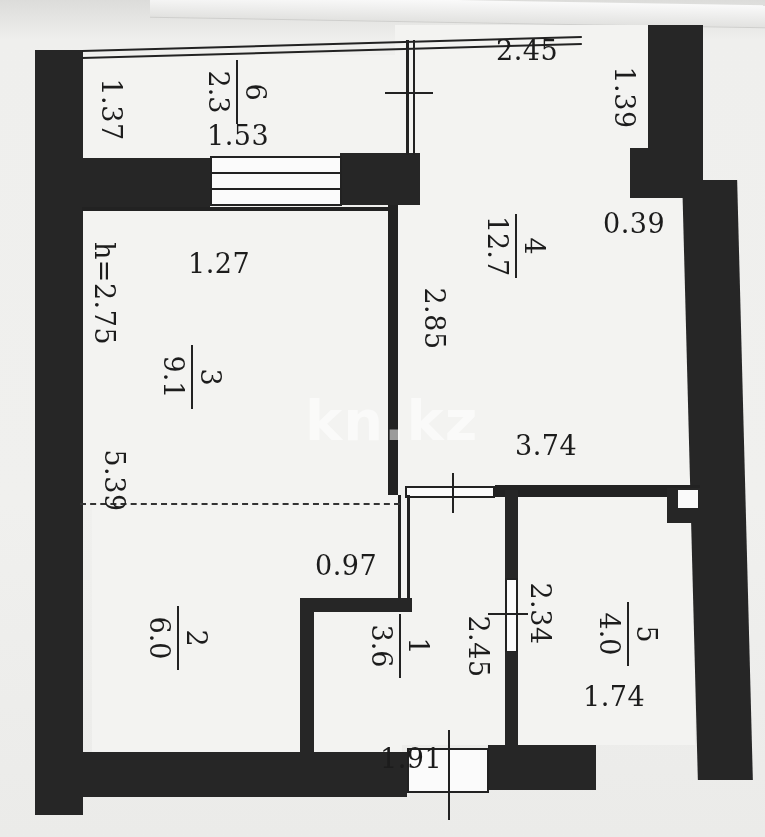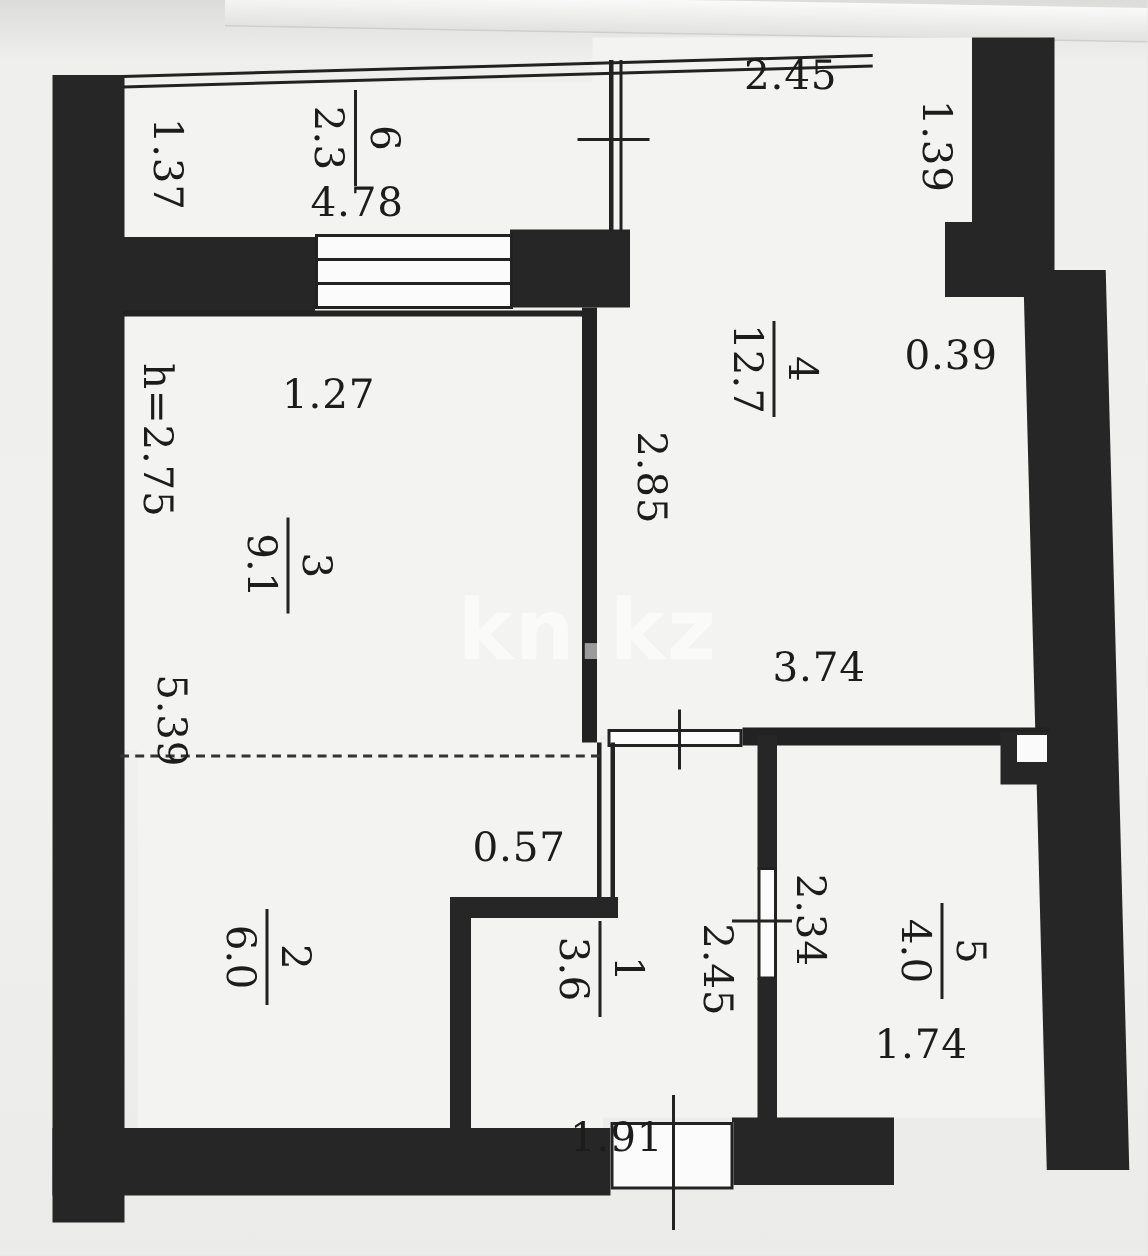--- a/index.html
+++ b/index.html
@@ -95,46 +95,46 @@
 <div class="tick" style="left:488px;top:613px;width:40px;height:2px;"></div>
 <div class="tick" style="left:448px;top:730px;width:2px;height:90px;"></div>
 
 <div class="dash" style="left:80px;top:503px;width:320px;"></div>
 
 <div class="frac" style="left:205px;top:60px;">
   <span class="num">6</span>
   <span class="bar"></span>
   <span class="den">2.3</span>
 </div>
-<div class="label" style="left:207px;top:122px;">4.78</div>
+<div class="label" style="left:207px;top:122px;">1.53</div>
 <div class="label rot" style="left:80px;top:96px;">1.37</div>
 
 <div class="label" style="left:496px;top:37px;">2.45</div>
 <div class="label rot" style="left:593px;top:84px;">1.39</div>
 <div class="frac" style="left:484px;top:214px;">
   <span class="num">4</span>
   <span class="bar"></span>
   <span class="den">12.7</span>
 </div>
-<div class="label" style="left:603px;top:224px;">0.39</div>
+<div class="label" style="left:603px;top:210px;">0.39</div>
 <div class="label rot" style="left:403px;top:305px;">2.85</div>
 <div class="label" style="left:515px;top:432px;">3.74</div>
 
 <div class="label rot" style="left:53px;top:280px;">h=2.75</div>
 <div class="label" style="left:188px;top:250px;">1.27</div>
 <div class="frac" style="left:160px;top:345px;">
   <span class="num">3</span>
   <span class="bar"></span>
   <span class="den">9.1</span>
 </div>
 <div class="label rot" style="left:83px;top:467px;">5.39</div>
 
 <div class="watermark">kn.kz</div>
 
-<div class="label" style="left:315px;top:552px;">0.57</div>
+<div class="label" style="left:315px;top:552px;">0.97</div>
 <div class="frac" style="left:146px;top:606px;">
   <span class="num">2</span>
   <span class="bar"></span>
   <span class="den">6.0</span>
 </div>
 
 <div class="frac" style="left:368px;top:614px;">
   <span class="num">1</span>
   <span class="bar"></span>
   <span class="den">3.6</span>

